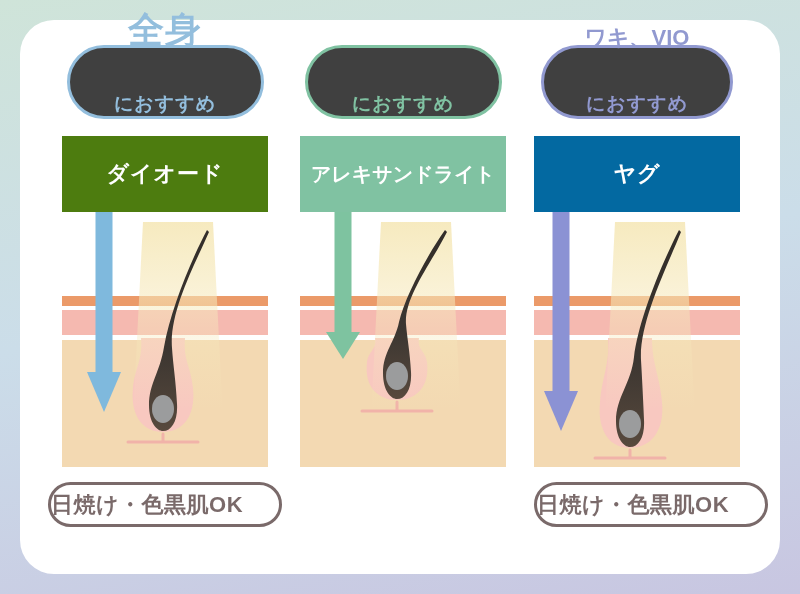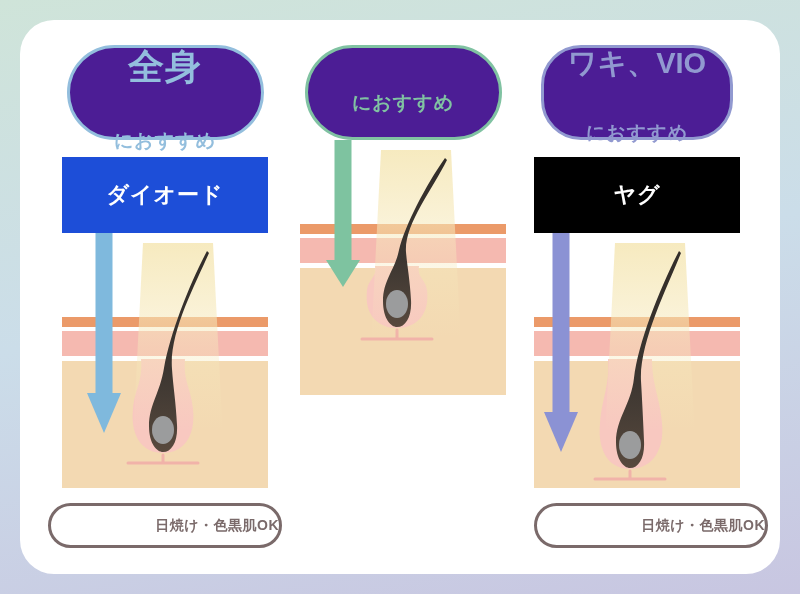--- a/index.html
+++ b/index.html
@@ -14,44 +14,44 @@
   .card {
     position:absolute; left:20px; top:20px; width:760px; height:554px;
     background:#ffffff; border-radius:34px;
   }
   .col { position:absolute; top:25px; width:206px; }
   .col-1 { left:42px; }
   .col-2 { left:280px; }
   .col-3 { left:514px; }
 
   .badge {
-    width:197px; height:95px; margin:0 auto;
+    width:197px; height:74px; margin:0 auto;
     border:3.5px solid; border-radius:52px;
-    display:flex; flex-direction:column; align-items:center; justify-content:flex-start;
-    background:#4c1d95; font-weight:bold; text-align:center;
+    display:flex; flex-direction:column; align-items:center; justify-content:flex-end;
+    background:#404040; font-weight:bold; text-align:center;
   }
   .col-3 .badge { width:192px; border-radius:40px; }
   .badge-main { font-size:36px; line-height:1.05; letter-spacing:1px; }
-  .col-3 .badge-main { font-size:29px; letter-spacing:0; }
+  .col-3 .badge-main { font-size:22px; letter-spacing:0; }
   .badge-sub { font-size:19px; line-height:1.2; letter-spacing:1px;margin-top:44px; }
 
   .laser-bar {
     margin-top:17px; width:206px; height:76px;
     display:flex; align-items:center; justify-content:center;
     color:#ffffff; font-weight:bold; font-size:22px; letter-spacing:1px;
   }
   .col-2 .laser-bar { font-size:20px; letter-spacing:0; }
 
   .diagram { display:block; width:206px; height:255px; }
 
   .note-pill {
     width:234px; height:45px; margin-top:15px; margin-left:-14px;
     border:3px solid; border-radius:24px; background:#fff;
-    display:flex; align-items:center; justify-content:flex-end;
-    font-weight:bold; font-size:14px; letter-spacing:0.5px;
+    display:flex; align-items:center; justify-content:flex-start;
+    font-weight:bold; font-size:22px; letter-spacing:0.5px;
   }
   .col-3 .note-pill { margin-left:0; }
 </style>
 </head>
 <body>
 
 <svg width="0" height="0" style="position:absolute">
   <defs>
     <linearGradient id="beamG" x1="0" y1="0" x2="0" y2="1">
       <stop offset="0" stop-opacity="0.95" stop-color="#f6e9bc"></stop>
@@ -67,21 +67,21 @@
 </svg>
 
 <div class="frame">
   <div class="card">
 
     <section class="col col-1">
       <div class="badge" style="border-color: rgb(147, 190, 221); color: rgb(147, 190, 221);">
         <div class="badge-main">全身</div>
         <div class="badge-sub">におすすめ</div>
       </div>
-      <div class="laser-bar" style="background-color: #1d4ed8; align-items: center;">
+      <div class="laser-bar" style="background-color: #4d7c0f; align-items: center;">
         <span>ダイオード</span>
       </div>
       <svg class="diagram" viewBox="0 0 206 255">
         <rect x="0" y="84" width="206" height="10" fill="#eb9a69"></rect>
         <rect x="0" y="98" width="206" height="25" fill="#f5b9b0"></rect>
         <rect x="0" y="128" width="206" height="127" fill="#f3d9b2"></rect>
         <path d="M 79,126 C 81,148 73,155 71,176 C 68,205 82,220 101,220 C 120,220 134,205 131,176 C 129,155 121,148 123,126" stroke-width="5" stroke-linejoin="round" fill="#f8c8c0"></path>
         <path d="M 101,222 V 230 M 66,230 H 136" fill="none" stroke-width="3" stroke-linecap="round" stroke="#f1b3a9"></path>
         <polygon points="81,10 151,10 163,245 69,245" fill="url(#beamG)"></polygon>
         <path fill="url(#hairG)" d="M 145,18 C 128,50 108,100 102,135 C 98,160 87,172 87,193 C 87,211 95,219 101,219 C 110,219 116,208 115,192 C 114,170 111,152 110,136 C 107,100 133,52 147,20 Z"></path>
@@ -93,20 +93,23 @@
       </svg>
       <div class="note-pill" style="border-color: rgb(122, 106, 106); color: rgb(122, 106, 106);">
         <span>日焼け・色黒肌OK</span>
       </div>
     </section>
 
     <section class="col col-2">
       <div class="badge" style="border-color: rgb(128, 194, 162); color: rgb(128, 194, 162);">
         <div class="badge-sub">におすすめ</div>
       </div>
+      <div class="laser-bar" style="background-color: rgb(128, 194, 162);">
+        <span>アレキサンドライト</span>
+      </div>
       <svg class="diagram" viewBox="0 0 206 255">
         <rect x="0" y="84" width="206" height="10" fill="#eb9a69"></rect>
         <rect x="0" y="98" width="206" height="25" fill="#f5b9b0"></rect>
         <rect x="0" y="128" width="206" height="127" fill="#f3d9b2"></rect>
         <path d="M 75,126 C 77,138 69,138 67,150 C 64,175 78,188 97,188 C 116,188 130,175 127,150 C 125,138 117,138 119,126" stroke-width="5" stroke-linejoin="round" fill="#f8c8c0"></path>
         <path d="M 97,190 V 199 M 62,199 H 132" fill="none" stroke-width="3" stroke-linecap="round" stroke="#f1b3a9"></path>
         <polygon points="81,10 151,10 163,245 69,245" fill="url(#beamG)"></polygon>
         <path fill="url(#hairG)" d="M 145,18 C 126,45 105,85 99,110 C 95,130 83,140 83,161 C 83,179 91,187 97,187 C 106,187 112,176 111,160 C 110,140 107,125 106,112 C 104,85 132,50 147,20 Z"></path>
         <ellipse cx="97" cy="164" rx="11" ry="14" fill="#9b9c9d"></ellipse>
         <g>
@@ -114,21 +117,21 @@
           <polygon points="26,120 60,120 43,147" fill="#7ec3a0"></polygon>
         </g>
       </svg>
     </section>
 
     <section class="col col-3">
       <div class="badge" style="border-color: rgb(145, 153, 208); color: rgb(145, 153, 208);">
         <div class="badge-main">ワキ、VIO</div>
         <div class="badge-sub">におすすめ</div>
       </div>
-      <div class="laser-bar" style="background-color: #000000;">
+      <div class="laser-bar" style="background-color: #0369a1;">
         <span>ヤグ</span>
       </div>
       <svg class="diagram" viewBox="0 0 206 255">
         <rect x="0" y="84" width="206" height="10" fill="#eb9a69"></rect>
         <rect x="0" y="98" width="206" height="25" fill="#f5b9b0"></rect>
         <rect x="0" y="128" width="206" height="127" fill="#f3d9b2"></rect>
         <path d="M 74,126 C 76,152 68,165 66,190 C 63,222 78,236 96,236 C 114,236 131,222 128,190 C 126,165 118,152 118,126" stroke-width="5" stroke-linejoin="round" fill="#f8c8c0"></path>
         <path d="M 96,238 V 246 M 61,246 H 131" fill="none" stroke-width="3" stroke-linecap="round" stroke="#f1b3a9"></path>
         <polygon points="81,10 151,10 163,245 69,245" fill="url(#beamG)"></polygon>
         <path fill="url(#hairG)" d="M 145,18 C 126,55 104,110 100,145 C 97,172 82,185 82,209 C 82,227 90,235 96,235 C 105,235 111,224 110,208 C 109,185 108,165 107,148 C 105,110 133,55 147,20 Z"></path>

